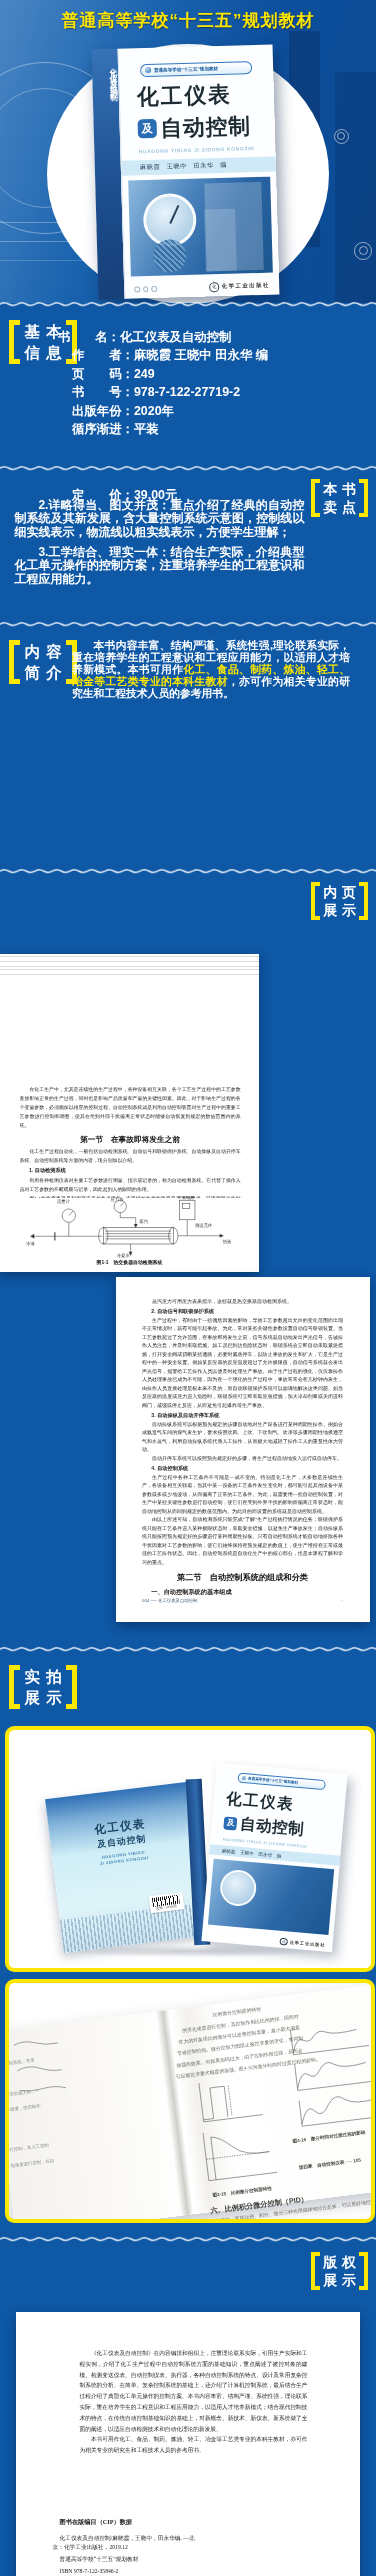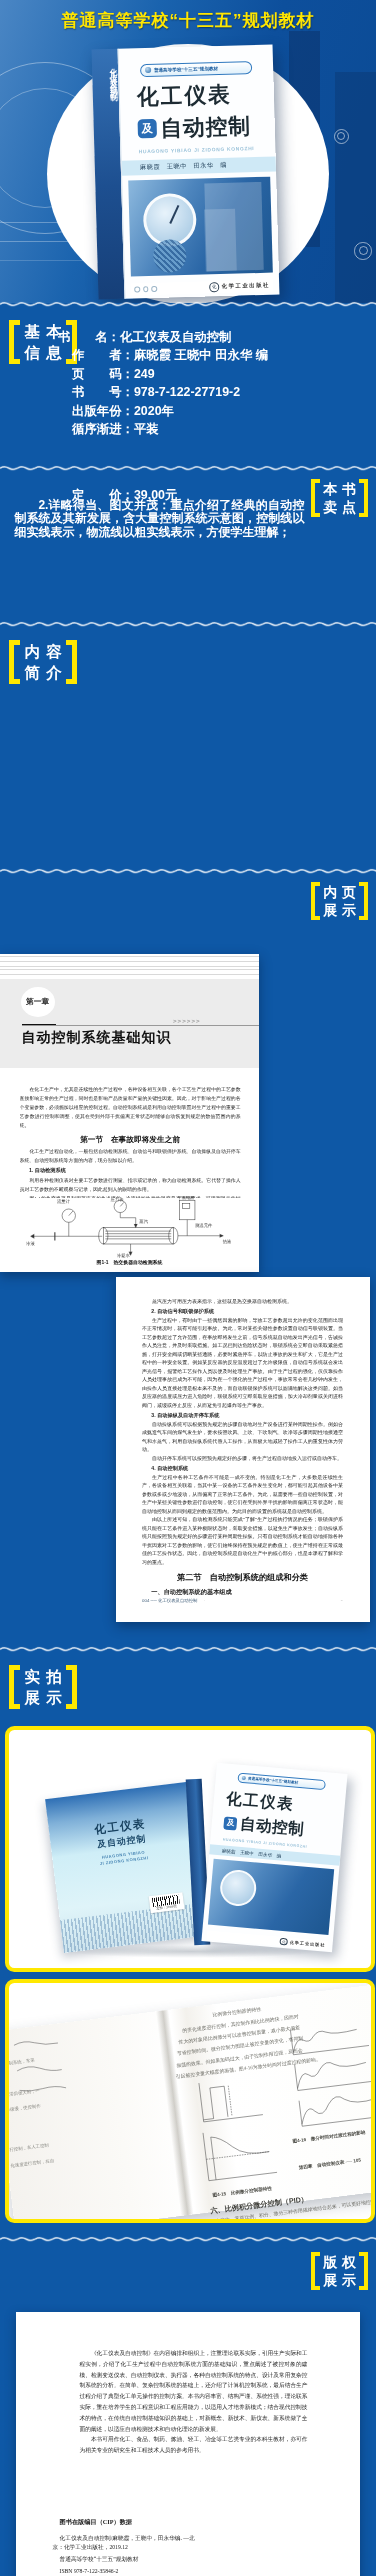--- a/index.html
+++ b/index.html
@@ -267,55 +267,50 @@
     <div class="g">
       <span class="c">本</span>
       <span class="c">书</span>
       <span class="c">卖</span>
       <span class="c">点</span>
     </div>
     <div class="br"></div>
   </div>
   <div class="abs" style="left:14.4px;top:499px;width:290px;">
     <p class="sellp">2.详略得当、图文并茂：重点介绍了经典的自动控制系统及其新发展，含大量控制系统示意图，控制线以细实线表示，物流线以粗实线表示，方便学生理解；</p>
+    <p class="sellp">3.工学结合、理实一体：结合生产实际，介绍典型化工单元操作的控制方案，注重培养学生的工程意识和工程应用能力。</p>
   </div>
 
   <div class="lbl" style="left:9.3px;top:640px;">
     <div class="bl"></div>
     <div class="g">
       <span class="c">内</span>
       <span class="c">容</span>
       <span class="c">简</span>
       <span class="c">介</span>
     </div>
     <div class="br"></div>
   </div>
   <div class="abs" style="left:72px;top:639px;width:278px;">
+    <p class="sump"><span>本书内容丰富、结构严谨、系统性强,理论联系实际，重在培养学生的工程意识和工程应用能力，以适用人才培养新模式。本书可用作</span><span class="hl">化工、食品、制药、炼油、轻工、冶金等工艺类专业的本科生教材</span><span>，亦可作为相关专业的研究生和工程技术人员的参考用书。</span></p>
   </div>
 
   <div class="lbl sm" style="left:311px;top:882px;">
     <div class="bl"></div>
     <div class="g">
       <span class="c">内</span>
       <span class="c">页</span>
       <span class="c">展</span>
       <span class="c">示</span>
     </div>
     <div class="br"></div>
   </div>
 
   <div class="bookpage" style="left:0;top:954px;width:259px;height:318px;">
     <div class="stripes"></div>
-    <div class="chband">
-      <div class="chcircle">第一章</div>
-      <div class="arrows">&gt;&gt;&gt;&gt;&gt;&gt;</div>
-      <div class="chrule-b"></div>
-      <div class="chrule-g"></div>
-      <div class="chtitle">自动控制系统基础知识</div>
-    </div>
     <div class="p1flow bt">
       <p>在化工生产中，尤其是连续性的生产过程中，各种设备相互关联，各个工艺生产过程中的工艺参数直接影响正常的生产过程，同时也是影响产品质量和产量的关键性因素。因此，对于影响生产过程的各个变量参数，必须施加以相应的控制过程。自动控制系统就是利用自动控制装置对生产过程中的重要工艺参数进行控制和调整，使其在受到外部干扰偏离正常状态时能够自动恢复到规定的数值范围内的系统。</p>
       <div class="sec-h">第一节　在事故即将发生之前</div>
       <p>化工生产过程自动化，一般包括自动检测系统、自动信号和联锁保护系统、自动操纵及自动开停车系统、自动控制系统等方面的内容，现分别加以介绍。</p>
       <div class="num-h">1. 自动检测系统</div>
       <p>利用各种检测仪表对主要工艺参数进行测量、指示或记录的，称为自动检测系统。它代替了操作人员对工艺参数的不断观察与记录，因此起到人的眼睛的作用。</p>
       <p>图1-1的热交换器是利用蒸汽来加热冷液的，冷液经加热后的温度是否达到要求，可用测温元件结合平衡电桥来进行测量、指示和记录；冷液的流量可以用孔板流量计进行检测；</p>
     </div>
     <div class="figwrap">
       <svg width="206" height="62" viewBox="0 0 400 120" font-family="Liberation Serif,serif">

